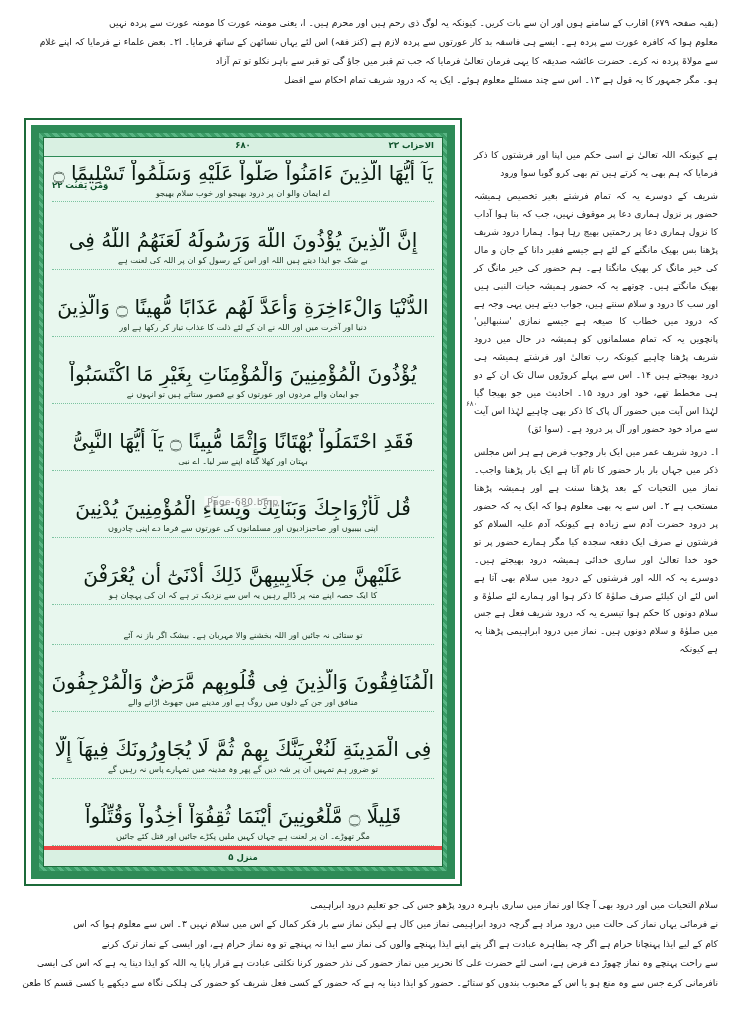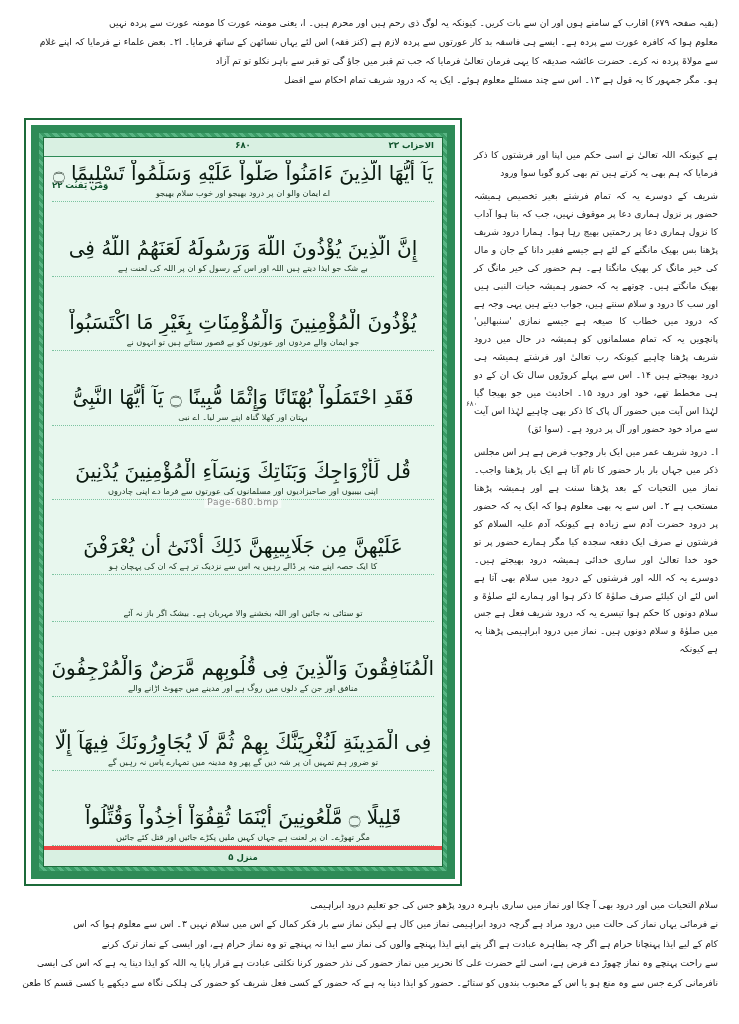--- a/index.html
+++ b/index.html
@@ -227,20 +227,24 @@
           <div class="ayah-row">
             <div class="ayah-arabic">يَآ أَيُّهَا الَّذِينَ ءَامَنُواْ صَلُّواْ عَلَيْهِ وَسَلِّمُواْ تَسْلِيمًا ۝</div>
             <div class="ayah-urdu">اے ایمان والو ان پر درود بھیجو اور خوب سلام بھیجو</div>
           </div>
 
           <div class="ayah-row">
             <div class="ayah-arabic">إِنَّ الَّذِينَ يُؤْذُونَ اللَّهَ وَرَسُولَهُ لَعَنَهُمُ اللَّهُ فِى</div>
             <div class="ayah-urdu">بے شک جو ایذا دیتے ہیں اللہ اور اس کے رسول کو ان پر اللہ کی لعنت ہے</div>
           </div>
 
+          <div class="ayah-row">
+            <div class="ayah-arabic">الدُّنْيَا وَالْءَاخِرَةِ وَأَعَدَّ لَهُم عَذَابًا مُّهِينًا ۝ وَالَّذِينَ</div>
+            <div class="ayah-urdu">دنیا اور آخرت میں اور اللہ نے ان کے لئے ذلت کا عذاب تیار کر رکھا ہے اور</div>
+          </div>
 
           <div class="ayah-row">
             <div class="ayah-arabic">يُؤْذُونَ الْمُؤْمِنِينَ وَالْمُؤْمِنَاتِ بِغَيْرِ مَا اكْتَسَبُواْ</div>
             <div class="ayah-urdu">جو ایمان والے مردوں اور عورتوں کو بے قصور ستاتے ہیں تو انہوں نے</div>
           </div>
 
           <div class="ayah-row">
             <div class="ayah-arabic">فَقَدِ احْتَمَلُواْ بُهْتَانًا وَإِثْمًا مُّبِينًا ۝ يَآ أَيُّهَا النَّبِىُّ</div>
             <div class="ayah-urdu">بہتان اور کھلا گناہ اپنے سر لیا۔ اے نبی</div>
           </div>

